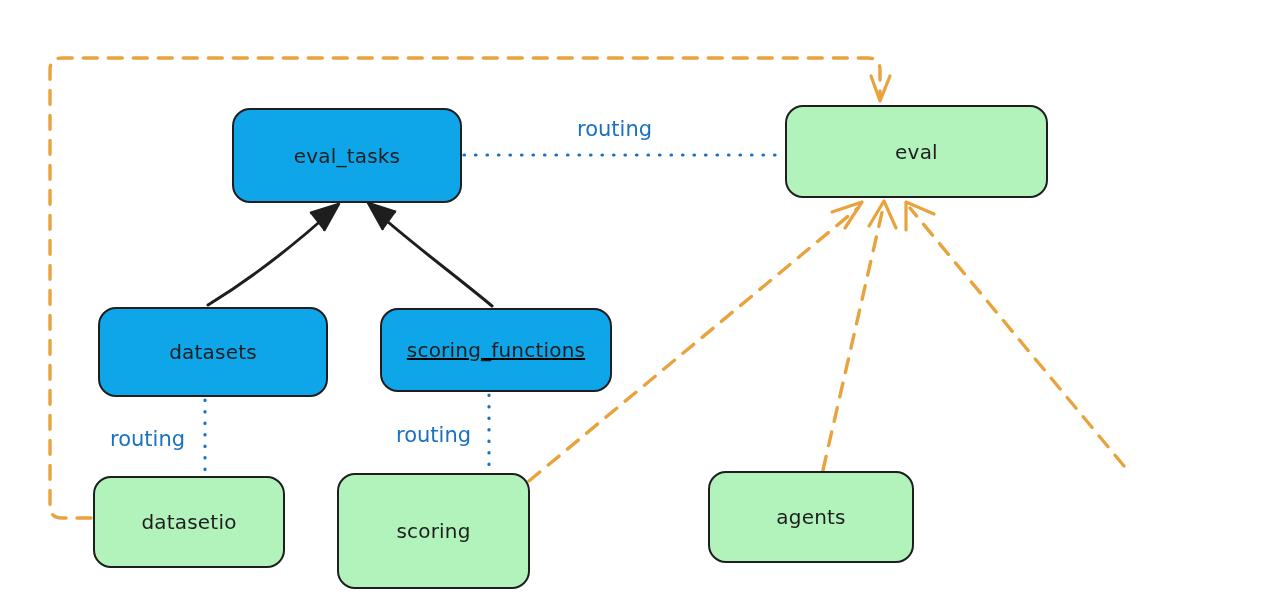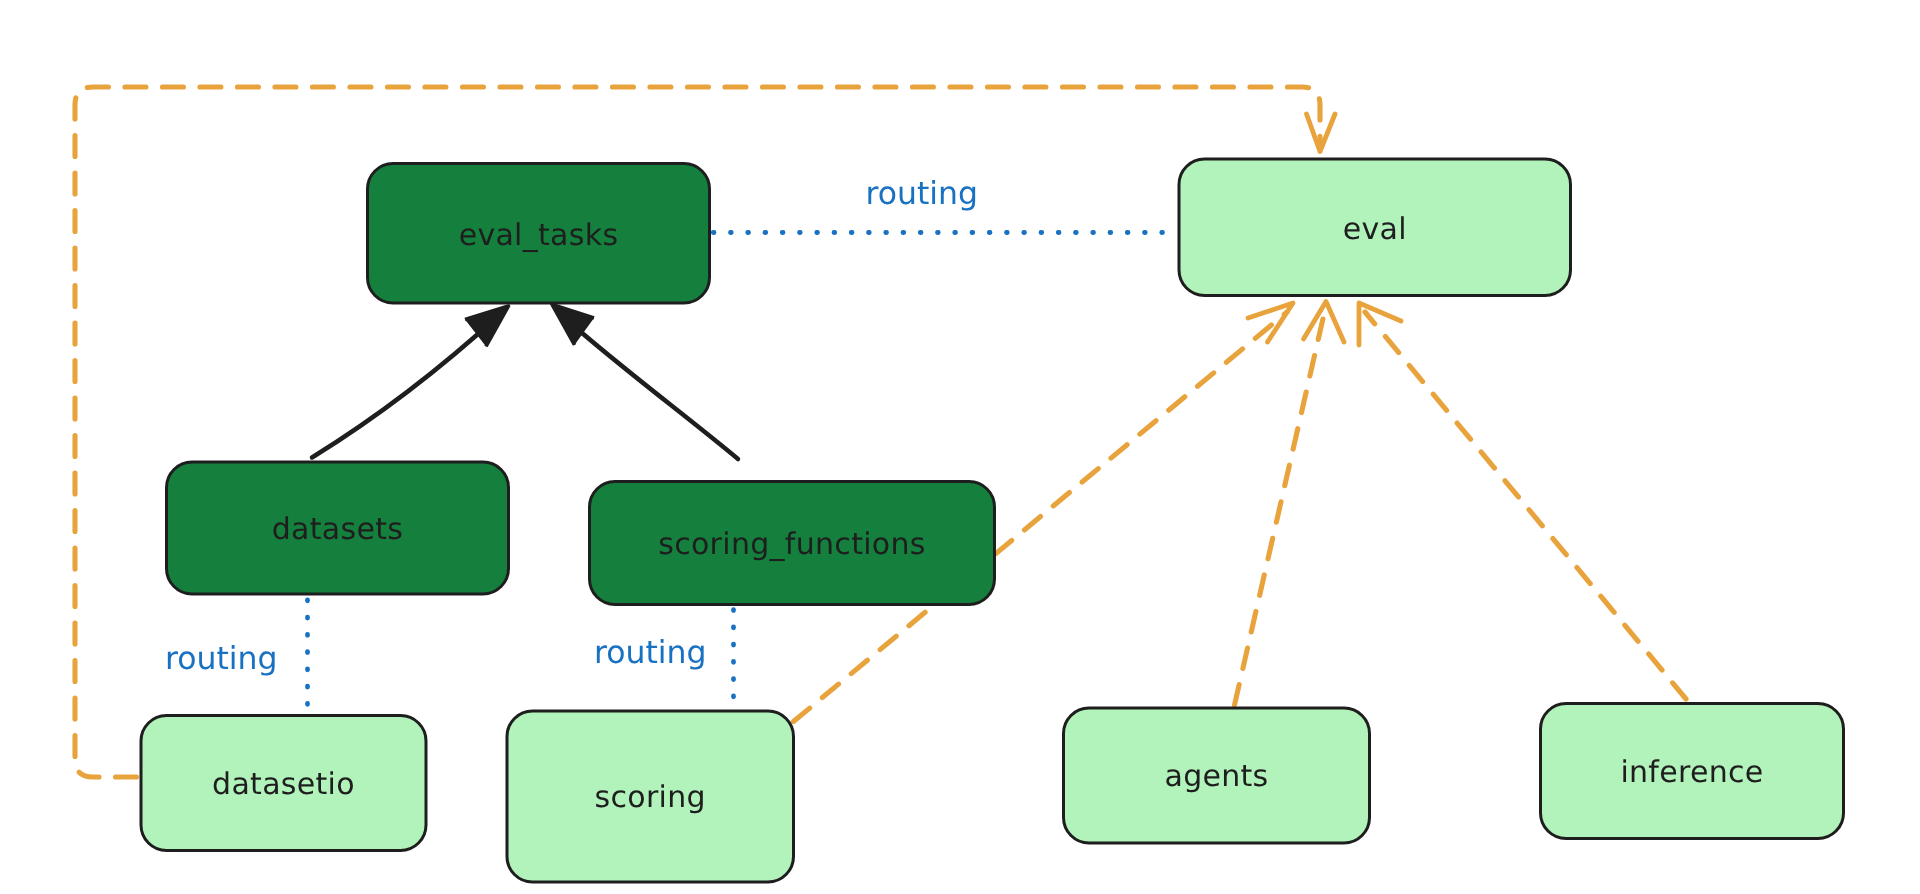--- a/index.html
+++ b/index.html
@@ -38,21 +38,21 @@
     text-align: center;
     line-height: 1.1;
   }
   .node .label {
     font-family: "DejaVu Sans", sans-serif;
     font-size: 20px;
     color: #1e1e1e;
     letter-spacing: 0.2px;
     white-space: nowrap;
   }
-  .node.blue  { background: #15803d; margin-left: 12px; }
+  .node.blue  { background: #0ea5e9; }
   .node.green { background: #b2f2bb; }
   .edge-label {
     position: absolute;
     font-family: "DejaVu Sans", sans-serif;
     font-size: 21px;
     color: #1971c2;
     white-space: nowrap;
   }
 </style>
 </head>
@@ -111,39 +111,36 @@
   </div>
 
   <div class="node green" style="left:785px; top:105px; width:263px; height:93px;">
     <span class="label">eval</span>
   </div>
 
   <div class="node blue" style="left:98px; top:307px; width:230px; height:90px;">
     <span class="label">datasets</span>
   </div>
 
-  <div class="node blue" style="left:380px; top:320px; width:272px; height:84px;">
+  <div class="node blue" style="left:380px; top:308px; width:232px; height:84px;text-decoration:underline;">
     <span class="label">scoring_functions</span>
   </div>
 
   <div class="node green" style="left:93px; top:476px; width:192px; height:92px;">
     <span class="label">datasetio</span>
   </div>
 
   <div class="node green" style="left:337px; top:473px; width:193px; height:116px;">
     <span class="label">scoring</span>
   </div>
 
   <div class="node green" style="left:708px; top:471px; width:206px; height:92px;">
     <span class="label">agents</span>
   </div>
 
-  <div class="node green" style="left:1026px; top:468px; width:204px; height:92px;">
-    <span class="label">inference</span>
-  </div>
 
   <div class="edge-label" style="left:577px; top:117px;">routing</div>
 
   <div class="edge-label" style="left:110px; top:427px;">routing</div>
 
   <div class="edge-label" style="left:396px; top:423px;">routing</div>
 
 </div>
 
 </body></html>

